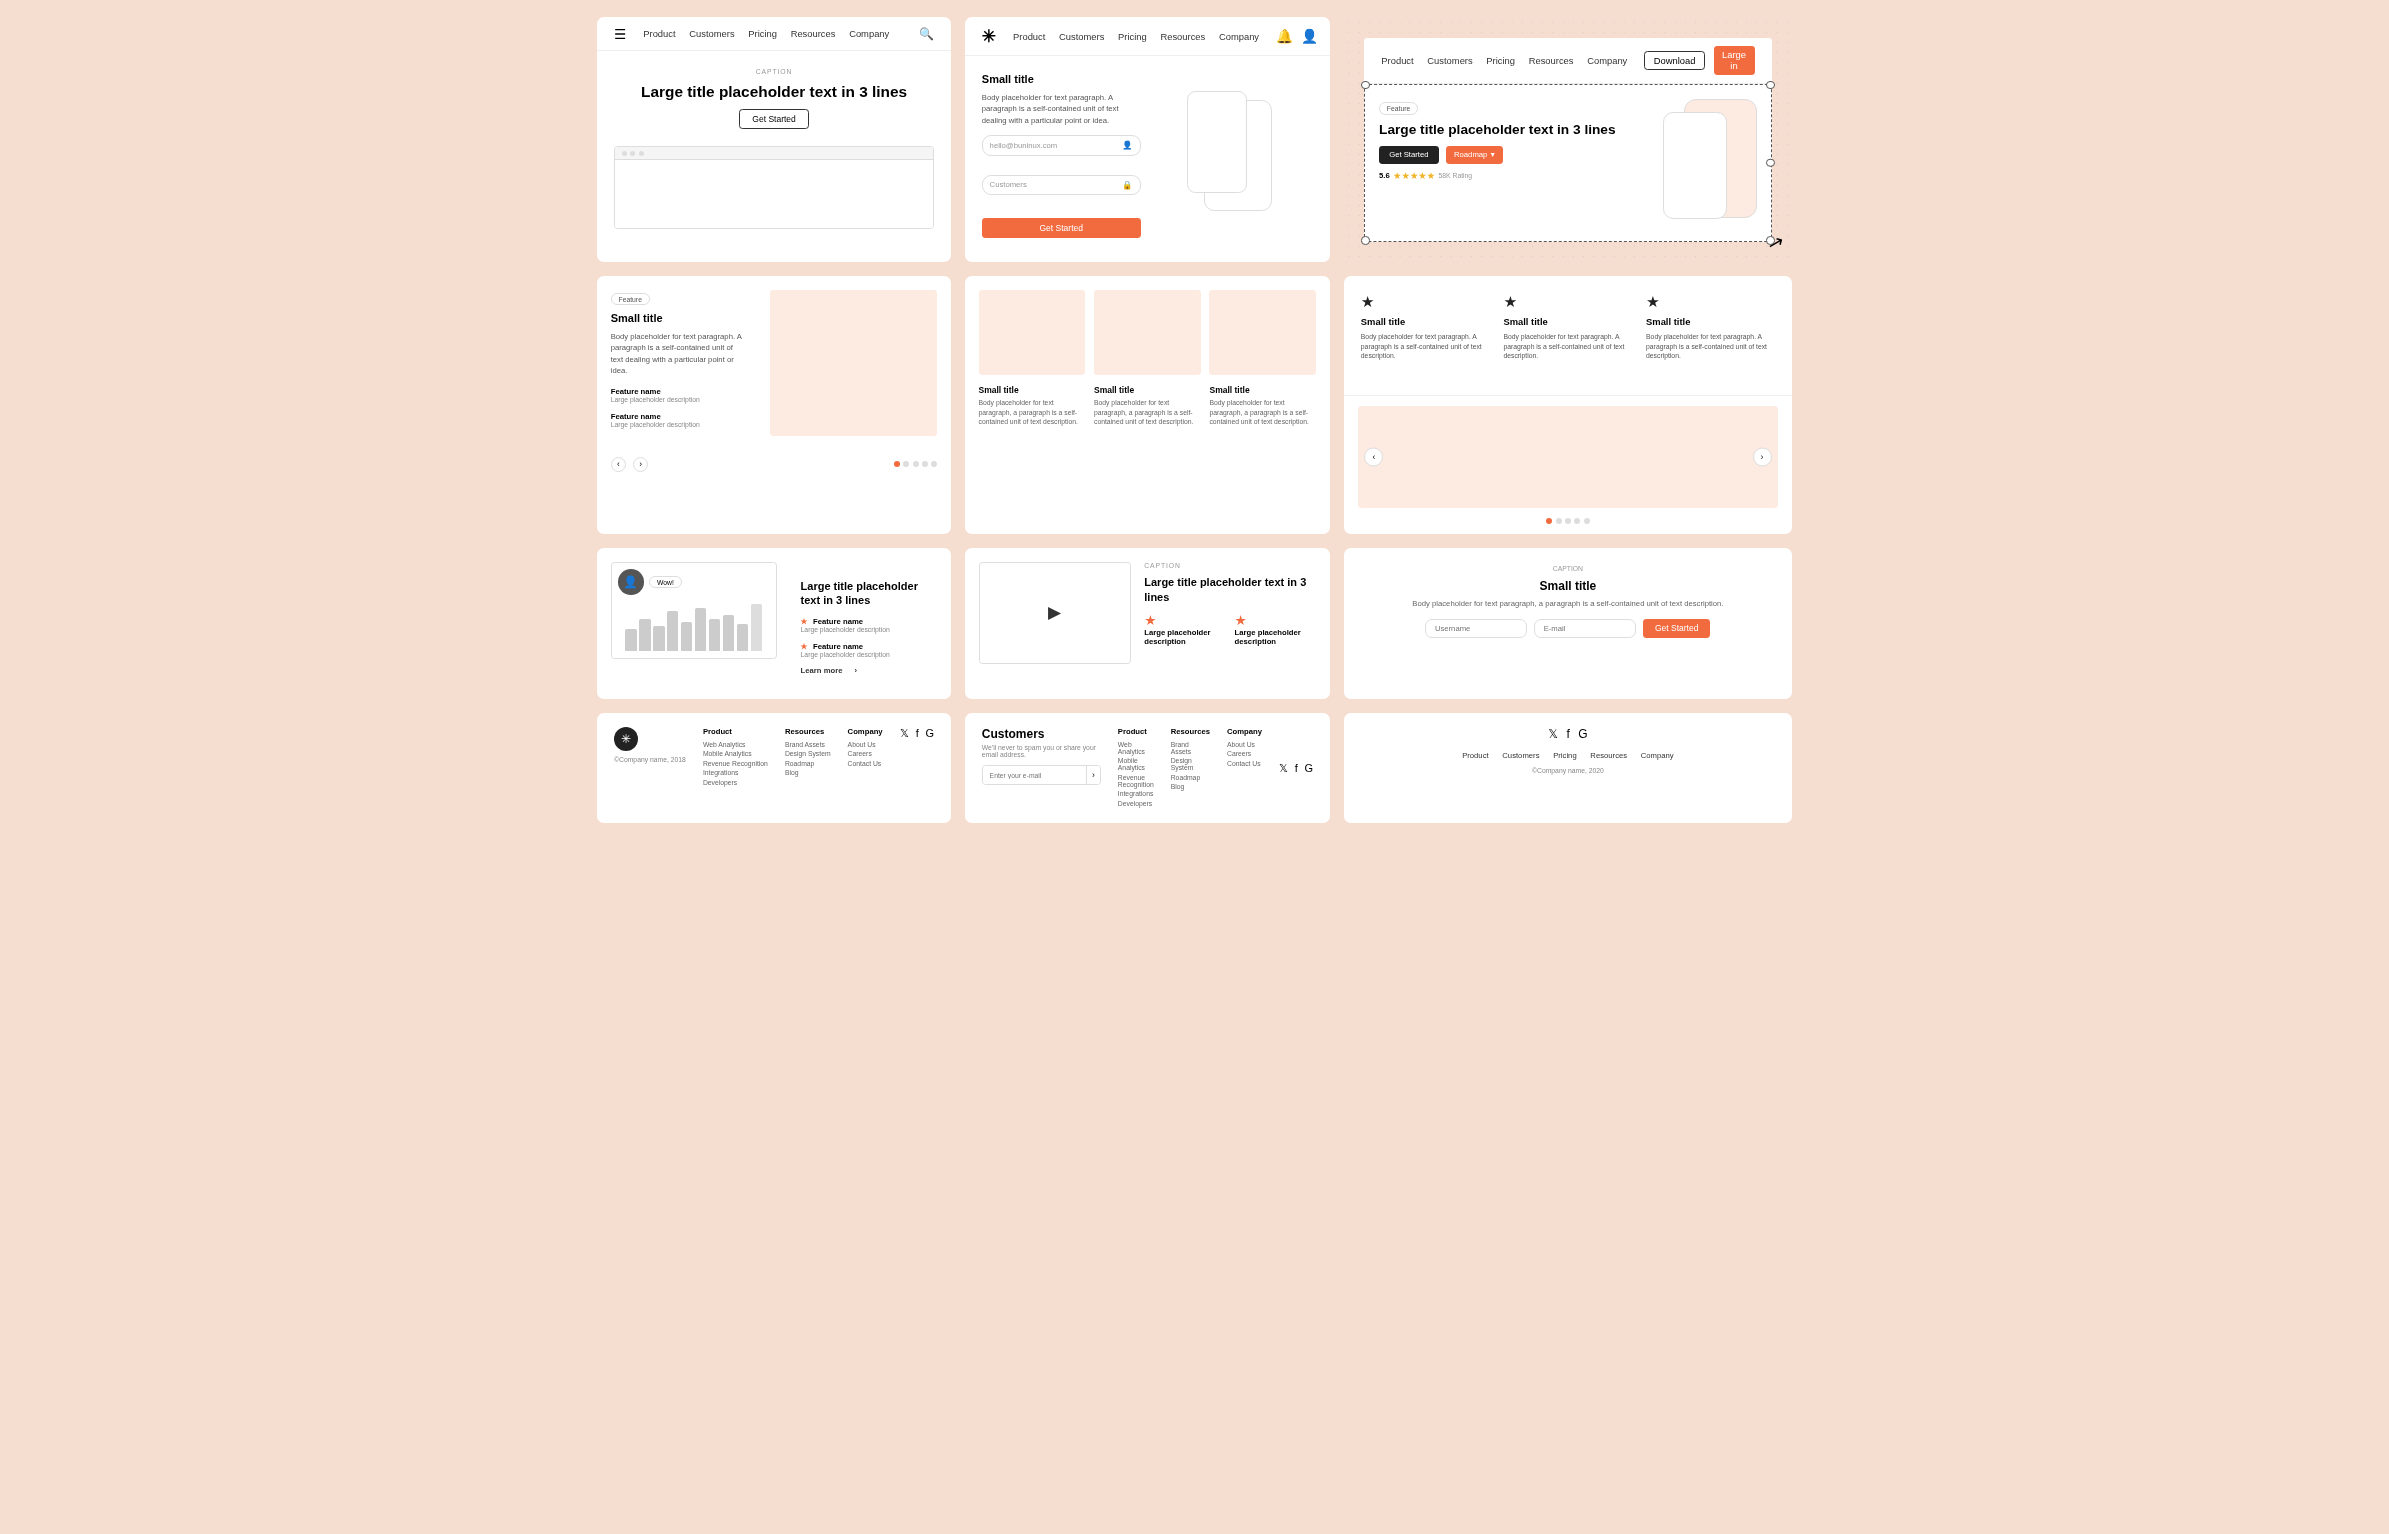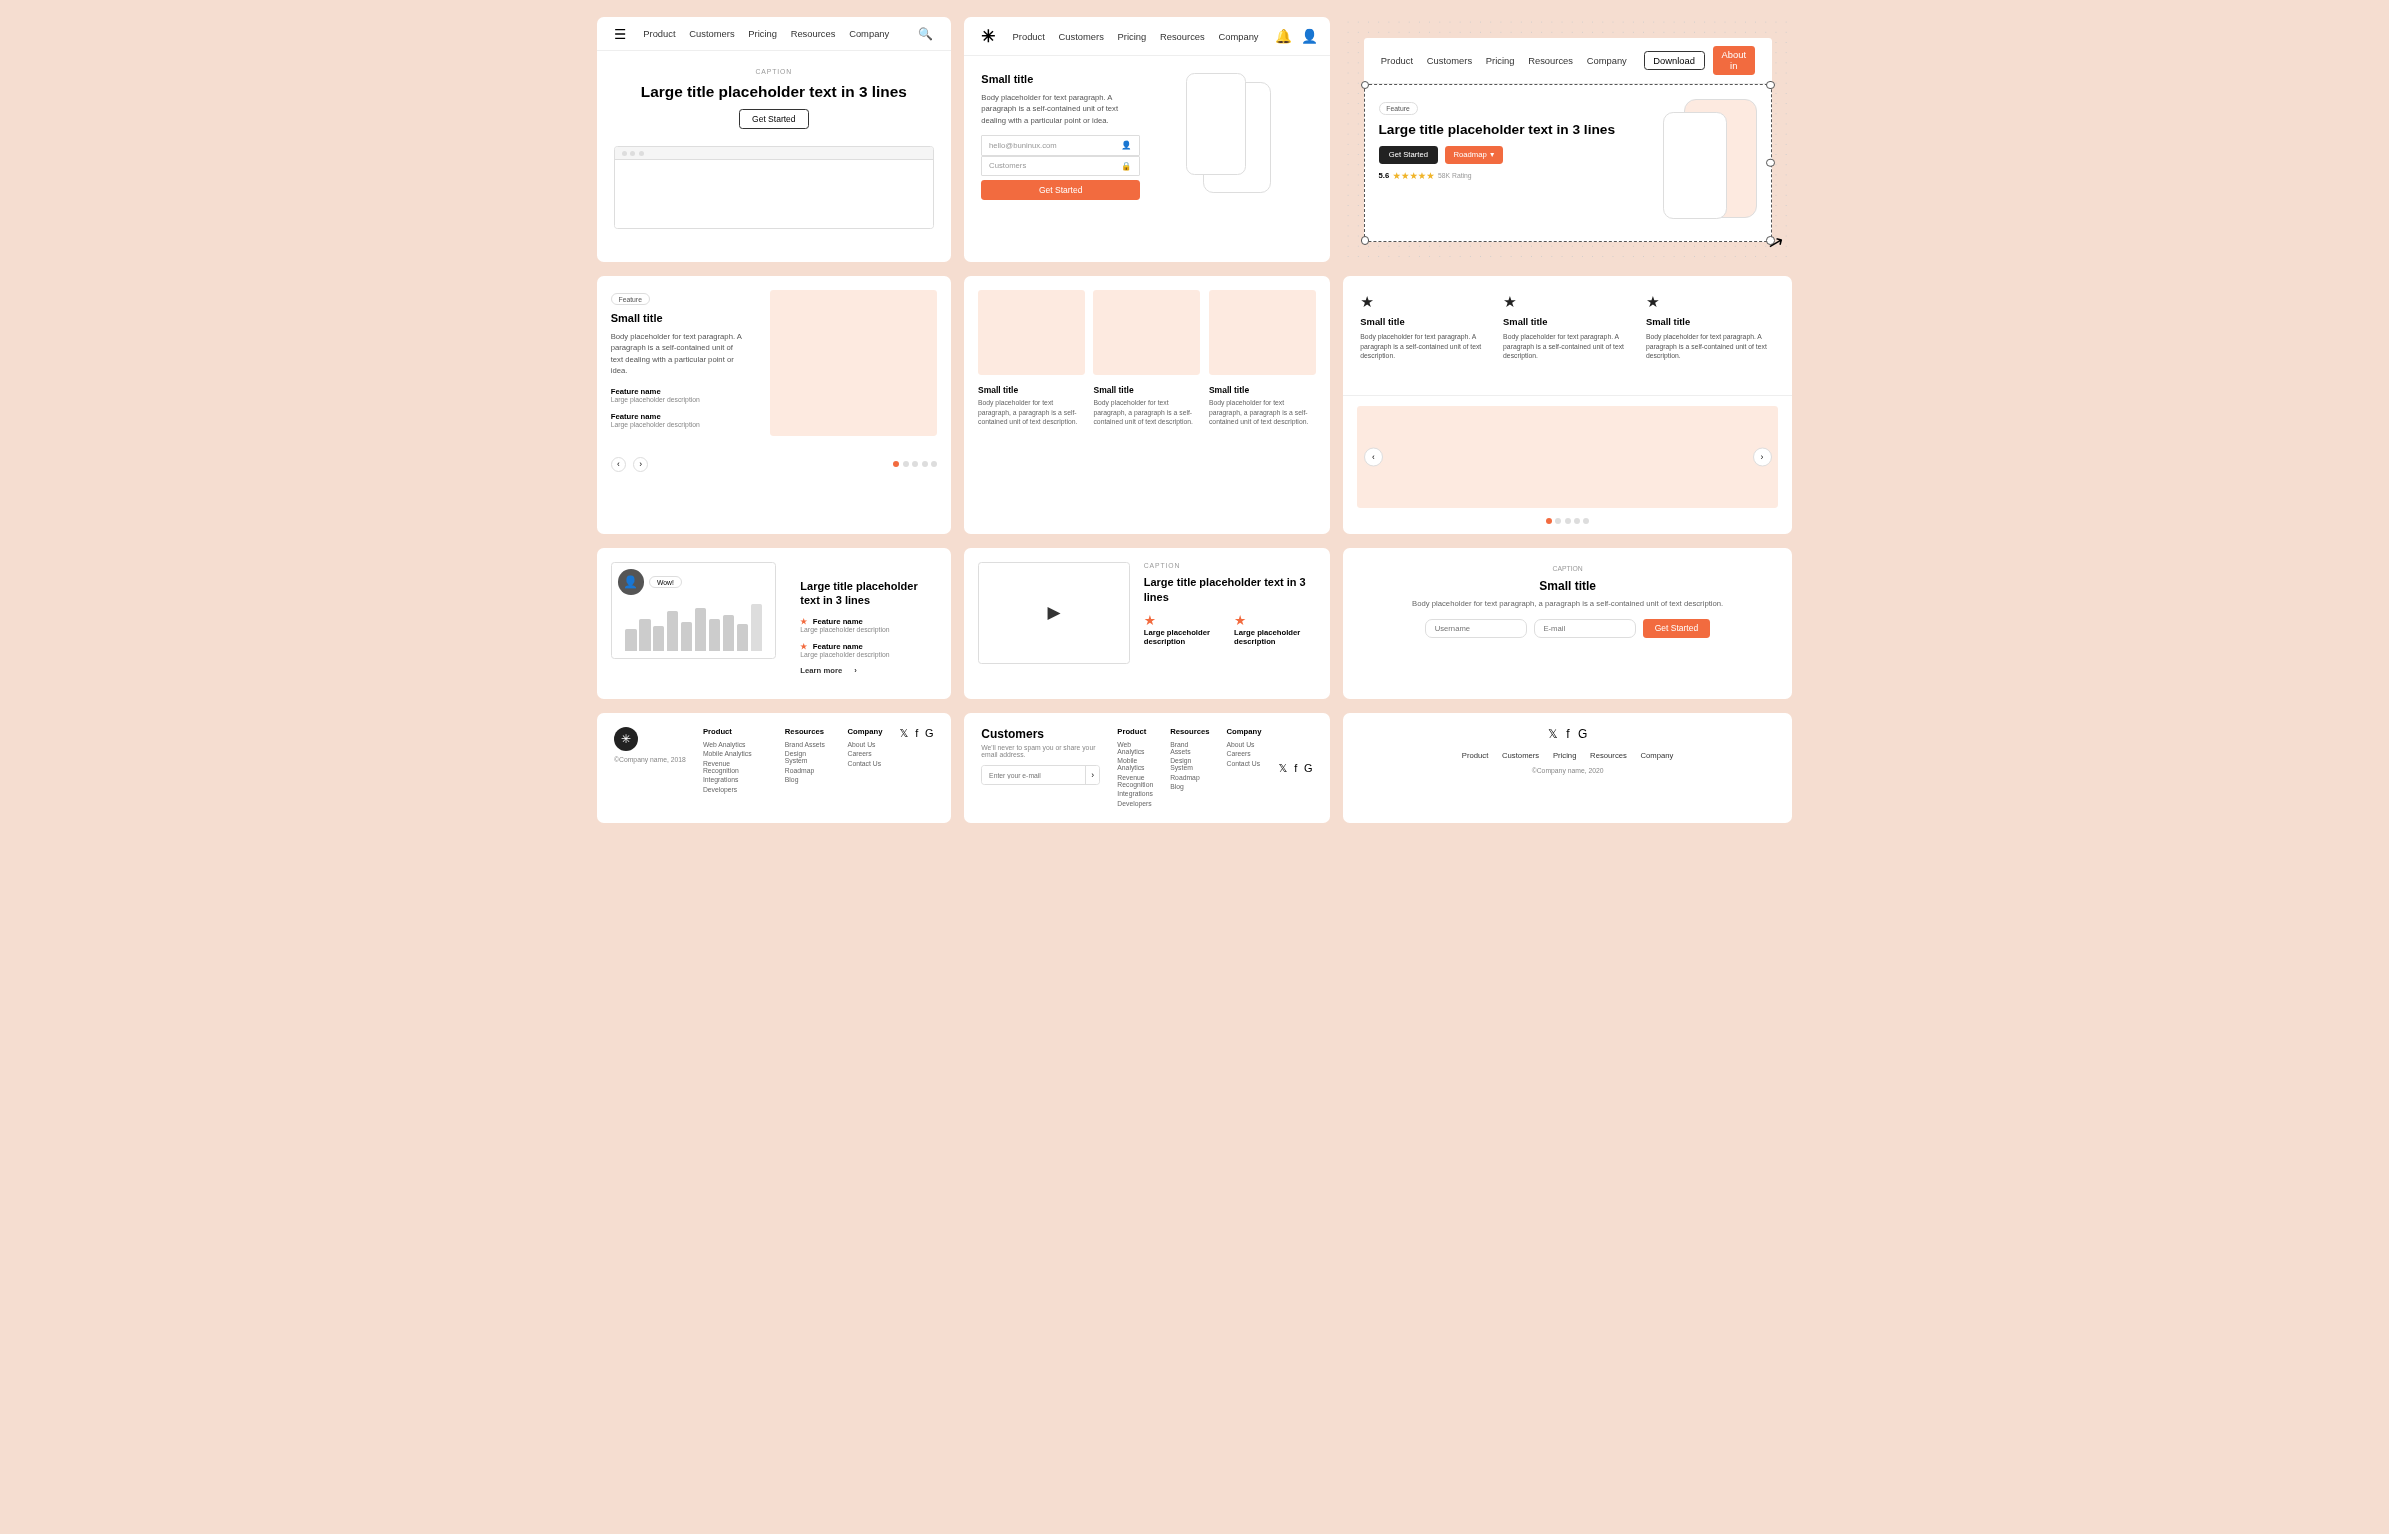--- a/index.html
+++ b/index.html
@@ -123,23 +123,23 @@
       gap: 13.7px;
     }
     .card2-left { flex: 1; }
     .card2-right { flex: 1; display: flex; justify-content: center; align-items: center; }
     .small-title { font-size: 11px; font-weight: bold; margin-bottom: 6.8px; }
     .body-text { font-size: 7.7px; color: #555; line-height: 1.5; margin-bottom: 8.5px; }
     .form-field {
       display: flex;
       align-items: center;
       border: 0.9px solid #ddd;
-      border-radius: 1px;
+      border-radius: 9px;
       padding: 4.3px 6.8px;
-      margin-bottom: 0;
+      margin-bottom: 19px;
       font-size: 7.7px;
       color: #999;
     }
     .form-field-icon { margin-left: auto; font-size: 8.5px; color: #aaa; }
     .btn-orange {
       background: #f26b3f;
       color: #fff;
       border: none;
       padding: 5.1px 17px;
       font-size: 8.5px;
@@ -517,21 +517,21 @@
       <div class="nav-bar" style="background:#fff;border-radius:3.4px 3.4px 0 0;">
         <div class="nav-links">
           <span>Product</span>
           <span>Customers</span>
           <span>Pricing</span>
           <span>Resources</span>
           <span>Company</span>
         </div>
         <div class="nav-right">
           <button class="btn-register">Download</button>
-          <button class="btn-signin">About in</button>
+          <button class="btn-signin">Large in</button>
         </div>
       </div>
 
       <div style="border:1.7px dashed #555;border-radius:5.1px;background:#fff;position:relative;padding:13.7px;">
 
         <div style="position:absolute;width:8.5px;height:8.5px;background:#fff;border:1.3px solid #555;border-radius:50%;top:-4.3px;left:-4.3px;"></div>
         <div style="position:absolute;width:8.5px;height:8.5px;background:#fff;border:1.3px solid #555;border-radius:50%;top:-4.3px;right:-4.3px;"></div>
         <div style="position:absolute;width:8.5px;height:8.5px;background:#fff;border:1.3px solid #555;border-radius:50%;bottom:-4.3px;left:-4.3px;"></div>
         <div style="position:absolute;width:8.5px;height:8.5px;background:#fff;border:1.3px solid #555;border-radius:50%;bottom:-4.3px;right:-4.3px;"></div>
         <div style="position:absolute;width:8.5px;height:8.5px;background:#fff;border:1.3px solid #555;border-radius:50%;top:50%;right:-4.3px;transform:translateY(-50%);"></div>

